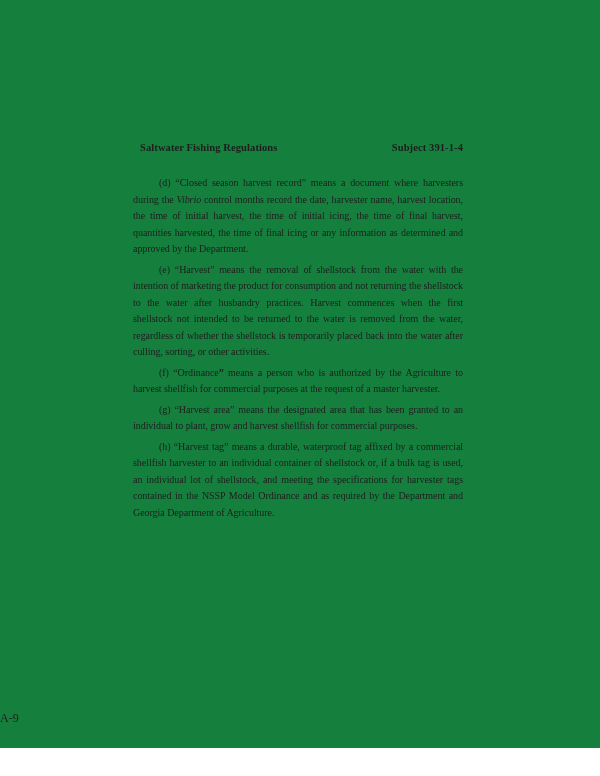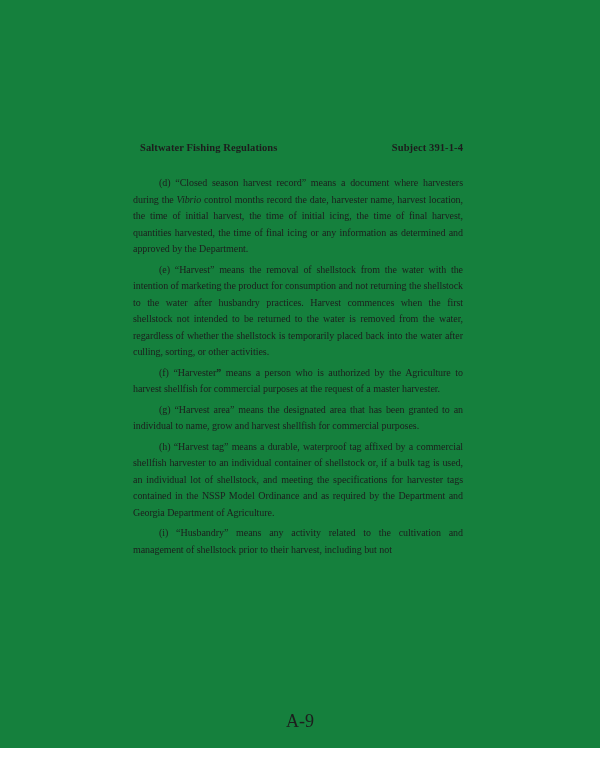--- a/index.html
+++ b/index.html
@@ -41,38 +41,37 @@
     margin: 0 0 4px 0;
     text-indent: 26px;
   }
   .seg-italic { font-style: italic; }
   .seg-bold { font-weight: bold; }
   .footer {
     position: absolute;
     top: 711px;
     left: 0;
     width: 600px;
-    text-align: center;
-    font-size: 18px;
+    text-align: left;
+    font-size: 12px;
   }
 </style>
 </head>
 <body>
 
 <div class="page">
   <div class="header">
     <span>Saltwater Fishing Regulations</span>
     <span>Subject 391-1-4</span>
   </div>
 
   <div class="body-text">
       <p class="para"><span>(d) “Closed season harvest record” means a document where harvesters during the </span><span class="seg-italic">Vibrio</span><span> control months record the date, harvester name, harvest location, the time of initial harvest, the time of initial icing, the time of final harvest, quantities harvested, the time of final icing or any information as determined and approved by the Department.</span></p>
       <p class="para"><span>(e) “Harvest” means the removal of shellstock from the water with the intention of marketing the product for consumption and not returning the shellstock to the water after husbandry practices. Harvest commences when the first shellstock not intended to be returned to the water is removed from the water, regardless of whether the shellstock is temporarily placed back into the water after culling, sorting, or other activities.</span></p>
-      <p class="para"><span>(f) “Harvester</span><span class="seg-bold">”</span><span> means a person who is authorized by the Agriculture to harvest shellfish for commercial purposes at the request of a master harvester.</span></p>
-      <p class="para"><span>(g) “Harvest area” means the designated area that has been granted to an individual to name, grow and harvest shellfish for commercial purposes.</span></p>
+      <p class="para"><span>(f) “Ordinance</span><span class="seg-bold">”</span><span> means a person who is authorized by the Agriculture to harvest shellfish for commercial purposes at the request of a master harvester.</span></p>
+      <p class="para"><span>(g) “Harvest area” means the designated area that has been granted to an individual to plant, grow and harvest shellfish for commercial purposes.</span></p>
       <p class="para"><span>(h) “Harvest tag” means a durable, waterproof tag affixed by a commercial shellfish harvester to an individual container of shellstock or, if a bulk tag is used, an individual lot of shellstock, and meeting the specifications for harvester tags contained in the NSSP Model Ordinance and as required by the Department and Georgia Department of Agriculture.</span></p>
-      <p class="para"><span>(i) “Husbandry” means any activity related to the cultivation and management of shellstock prior to their harvest, including but not</span></p>
     </div>
 
   <div class="footer">
     <span>A-9</span>
   </div>
 </div>
 
 </body></html>

